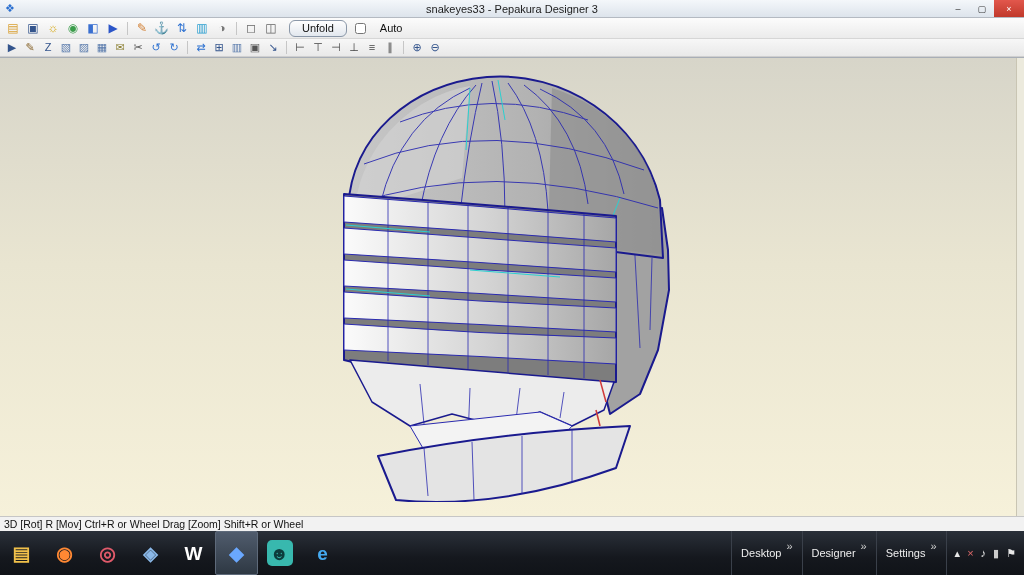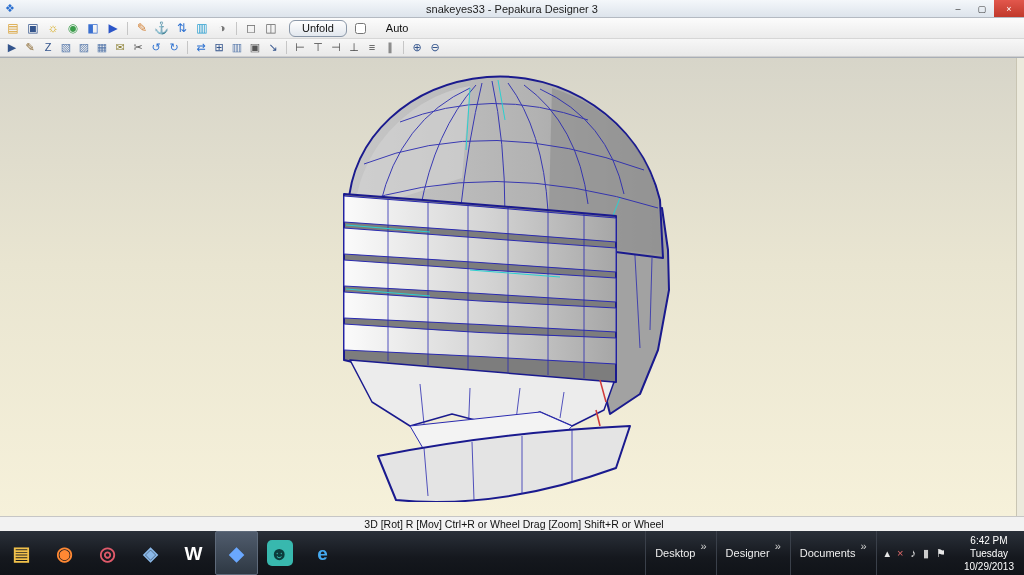--- a/index.html
+++ b/index.html
@@ -21,30 +21,30 @@
 
   
   .toolbar1{height:21px;background:linear-gradient(#fcfcfc,#ebebeb);border-bottom:1px solid #d6d6d6;display:flex;align-items:center;padding-left:3px;flex:0 0 auto;}
   .toolbar2{height:18px;background:linear-gradient(#f7f7f7,#e9e9e9);border-bottom:1px solid #cfcfcf;display:flex;align-items:center;padding-left:3px;flex:0 0 auto;}
   .tb-btn{min-width:20px;height:18px;border:1px solid transparent;background:transparent;display:flex;align-items:center;justify-content:center;cursor:pointer;padding:0 1px;}
   .toolbar2 .tb-btn{height:15px;min-width:18px;}
   .tb-glyph{font-size:12px;line-height:1;}
   .toolbar2 .tb-glyph{font-size:11px;}
   .tb-sep{width:1px;height:13px;background:#c6c6c6;margin:0 4px;display:inline-block;}
   .unfold-btn{margin-left:8px;font-size:11px;padding:0 12px;border:1px solid #8a97a8;background:linear-gradient(#fefefe,#e2e7ee);border-radius:6px;height:17px;cursor:pointer;color:#111;}
-  .auto-wrap{display:flex;align-items:center;font-size:11px;margin-left:8px;gap:20px;color:#111;}
+  .auto-wrap{display:flex;align-items:center;font-size:11px;margin-left:8px;gap:14px;color:#111;}
   .auto-wrap input{width:11px;height:11px;}
 
   
   .viewport{flex:1 1 auto;position:relative;background:linear-gradient(180deg,#d7d5c9 0%,#e9e5d1 45%,#f6f1da 100%);border-top:1px solid #a8aeb6;overflow:hidden;}
   .viewport svg{position:absolute;left:0;top:0;}
   .v-scroll{position:absolute;right:0;top:0;bottom:0;width:8px;background:#eceadd;border-left:1px solid #c9c5b3;cursor:pointer;}
 
   
-  .statusbar{height:15px;background:#f2f2f2;border-top:1px solid #c6c6c6;font-size:10.5px;display:flex;align-items:center;padding-left:4px;color:#111;flex:0 0 auto;justify-content:center;}
+  .statusbar{height:15px;background:#f2f2f2;border-top:1px solid #c6c6c6;font-size:10.5px;display:flex;align-items:center;padding-left:4px;color:#111;flex:0 0 auto;}
 
   
   .taskbar{height:44px;background:linear-gradient(#2a3039,#15181e 60%,#101318);display:flex;align-items:stretch;color:#fff;flex:0 0 auto;}
   .task-apps{display:flex;align-items:stretch;}
   .task-app{width:43px;border:1px solid transparent;background:transparent;display:flex;align-items:center;justify-content:center;font-size:21px;cursor:pointer;color:#fff;}
   .task-app.active{background:linear-gradient(#505c6d,#2e3843);border-color:#5e6a7a;border-radius:2px;}
   .app-chip{min-width:26px;height:26px;border-radius:5px;display:flex;align-items:center;justify-content:center;font-size:19px;font-weight:bold;line-height:1;}
   .deskbands{margin-left:auto;display:flex;align-items:stretch;}
   .deskband{display:flex;align-items:center;gap:5px;padding:10px 9px;font-size:11px;color:#eee;border-left:1px solid #3a404a;cursor:pointer;}
   .chevron{font-size:11px;color:#cfcfcf;position:relative;top:-7px;}
@@ -319,31 +319,26 @@
     <div class="deskbands" id="deskbands">
         <div class="deskband">
           <span>Desktop</span>
           <span class="chevron">»</span>
         </div>
         <div class="deskband">
           <span>Designer</span>
           <span class="chevron">»</span>
         </div>
         <div class="deskband">
-          <span>Documents</span>
+          <span>Settings</span>
           <span class="chevron">»</span>
         </div>
       </div>
     <div class="tray" id="tray">
         <span class="tray-icon" style="color: rgb(232, 232, 232);">▴</span>
         <span class="tray-icon" style="color: rgb(224, 106, 106);">×</span>
         <span class="tray-icon" style="color: rgb(232, 232, 232);">♪</span>
         <span class="tray-icon" style="color: rgb(204, 204, 204);">▮</span>
         <span class="tray-icon" style="color: rgb(232, 232, 232);">⚑</span>
       </div>
-    <div class="clock">
-      <span>6:42 PM</span>
-      <span>Tuesday</span>
-      <span>10/29/2013</span>
-    </div>
   </div>
 
 </div>
 
 </body></html>

